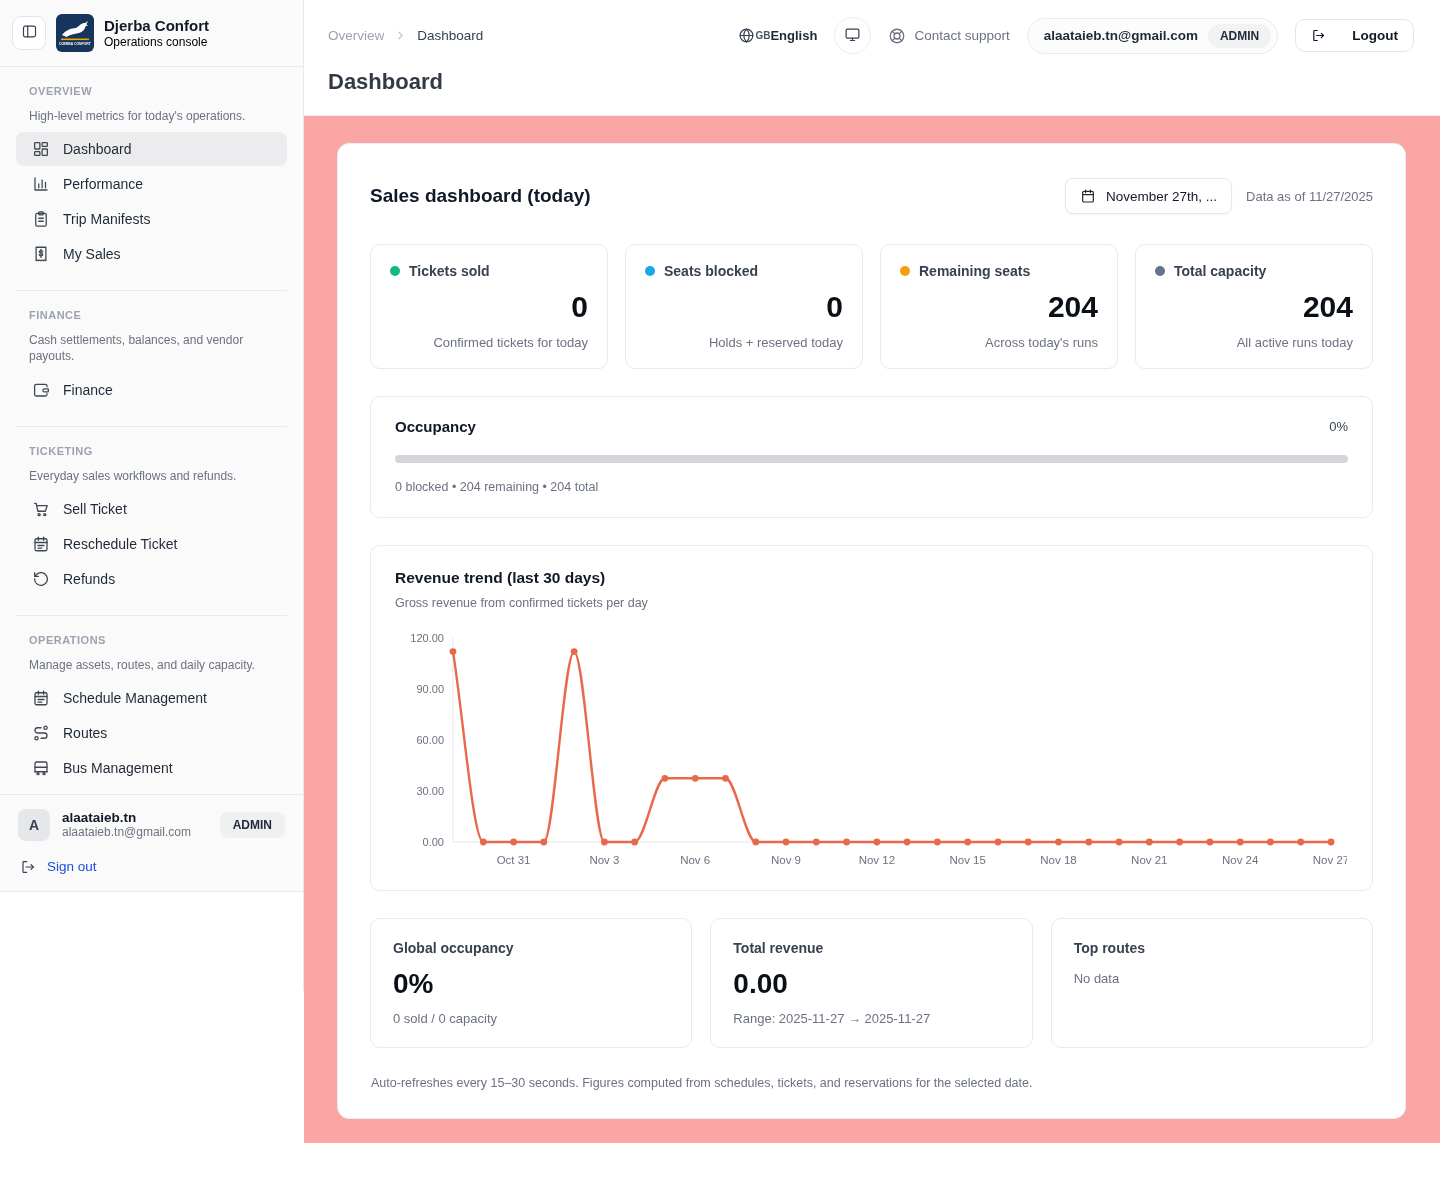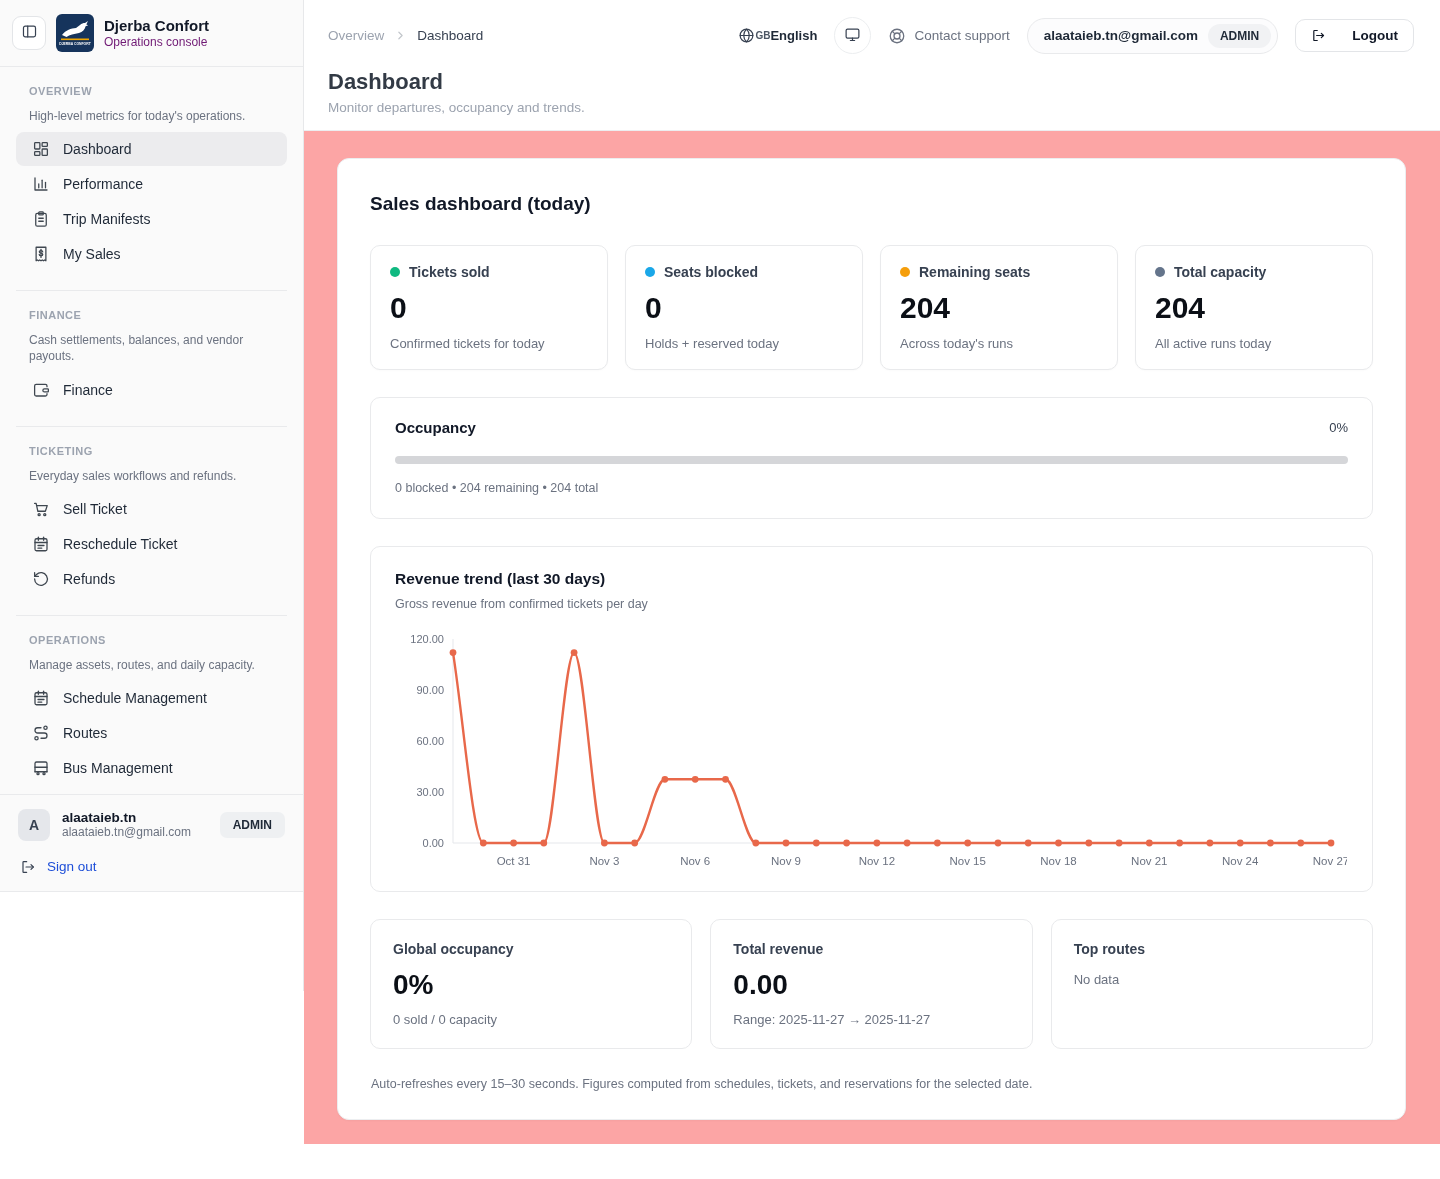--- a/index.html
+++ b/index.html
@@ -12,21 +12,21 @@
   .app { display:flex; width:1440px; height:991px; }
 
   
   .sidebar { width:304px; flex:0 0 304px; border-right:1px solid #e7e8ea; background:#ffffff; display:flex; flex-direction:column; }
   .sb-top { background:#fafafa; }
   .sb-header { display:flex; align-items:center; gap:10px; padding:14px 12px; }
   .collapse-btn { width:34px; height:34px; border:1px solid #e3e5e8; background:#fff; border-radius:9px; display:flex; align-items:center; justify-content:center; color:#374151; cursor:pointer; padding:0; }
   .collapse-btn svg { width:17px; height:17px; }
   .logo { width:38px; height:38px; border-radius:6px; overflow:hidden; flex:0 0 38px; }
   .brand-name { font-size:15px; font-weight:700; color:#111827; line-height:1.25; }
-  .brand-sub { font-size:12px; color:#701a75; }
+  .brand-sub { font-size:12px; color:#000000; }
   .sb-divider-full { height:1px; background:#e9eaec; }
   .sb-divider { height:1px; background:#e9eaec; margin:10px 16px 0; }
   .sb-section { padding:16px 16px 8px; }
   .sb-label { font-size:11px; font-weight:700; letter-spacing:.5px; color:#9ca3af; margin:2px 0 11px 13px; }
   .sb-desc { font-size:12px; color:#6b7280; margin:0 0 8px 13px; line-height:1.35; }
   .sb-item { display:flex; align-items:center; gap:13px; padding:8px 16px; margin:1px 0; border-radius:8px; font-size:14px; color:#1f2937; cursor:pointer; }
   .sb-item.active { background:#ececee; }
   .sb-item .icon { color:#3f4750; display:flex; }
   .sb-item .icon svg { width:18px; height:18px; }
   .sb-footer { background:#fafafa; border-top:1px solid #e9eaec; border-bottom:1px solid #e9eaec; padding:10px 16px 8px; }
@@ -70,21 +70,21 @@
   .content { flex:1; background:#fca5a5; padding:27px 34px 24px 33px; }
   .panel { background:#fff; border:1px solid #eceef0; border-radius:12px; padding:30px 32px 22px; box-shadow:0 1px 2px rgba(0,0,0,.03); }
   .panel-head { display:flex; justify-content:space-between; align-items:center; margin:4px 0 30px; }
   .panel-title { font-size:19px; font-weight:700; color:#111827; margin:0; }
   .panel-head-right { display:flex; align-items:center; }
   .date-btn { display:flex; align-items:center; gap:10px; border:1px solid #e5e7eb; background:#fff; border-radius:8px; padding:9px 14px; font-size:13.5px; color:#111827; cursor:pointer; box-shadow:0 1px 2px rgba(0,0,0,.05); }
   .date-btn .icon { display:flex; color:#1f2937; }
   .date-btn svg { width:16px; height:16px; }
   .data-asof { font-size:13px; color:#6b7280; margin-left:14px; }
 
-  .metrics { display:grid; grid-template-columns:repeat(4,1fr); gap:17px; margin-bottom:27px; }
+  .metrics { display:grid; grid-template-columns:repeat(4,1fr); gap:17px; margin-bottom:27px;text-align:right; }
   .metric-card { border:1px solid #e9eaec; border-radius:10px; padding:18px 19px; background:#fff; box-shadow:0 1px 2px rgba(0,0,0,.02); }
   .metric-top { display:flex; align-items:center; gap:9px; font-size:14px; font-weight:600; color:#374151; }
   .dot { width:10px; height:10px; border-radius:50%; flex:0 0 10px; }
   .metric-value { font-size:30px; font-weight:700; color:#0b0f16; margin:13px 0 13px; line-height:1; }
   .metric-desc { font-size:13px; color:#6b7280; }
 
   .occupancy-card { border:1px solid #e9eaec; border-radius:10px; padding:21px 24px 23px; margin-bottom:27px; }
   .occ-head { display:flex; justify-content:space-between; align-items:center; }
   .occ-title { font-size:15px; font-weight:700; color:#111827; }
   .occ-pct { font-size:13px; color:#374151; }
@@ -351,27 +351,40 @@
                   <path d="M10 4H5.5a1 1 0 0 0-1 1v14a1 1 0 0 0 1 1H10"></path>
                   <path d="M9 12h11"></path>
                   <path d="M16.5 8.5 20 12l-3.5 3.5"></path>
                 </svg>
               </span>
             <span>Logout</span>
           </button>
         </div>
       </div>
       <h1 class="page-title">Dashboard</h1>
-      <p class="page-sub">Monitor departures, occupancy and trends.</p>
     </header>
 
     <div class="content">
       <div class="panel">
         <div class="panel-head">
           <h2 class="panel-title">Sales dashboard (today)</h2>
+          <div class="panel-head-right">
+            <button class="date-btn">
+              <span class="icon">
+                  <svg viewBox="0 0 24 24" fill="none" stroke="currentColor" stroke-width="1.8" stroke-linecap="round" stroke-linejoin="round">
+                    <rect x="4" y="5" width="16" height="16" rx="2"></rect>
+                    <line x1="4" y1="10" x2="20" y2="10"></line>
+                    <line x1="8.5" y1="3" x2="8.5" y2="7"></line>
+                    <line x1="15.5" y1="3" x2="15.5" y2="7"></line>
+                  </svg>
+                </span>
+              <span>November 27th, ...</span>
+            </button>
+            <span class="data-asof">Data as of 11/27/2025</span>
+          </div>
         </div>
 
         <div class="metrics" id="metrics">
             <div class="metric-card">
               <div class="metric-top">
                 <span class="dot" style="background:#10b981"></span>
                 <span>Tickets sold</span>
               </div>
               <div class="metric-value">0</div>
               <div class="metric-desc">Confirmed tickets for today</div>

